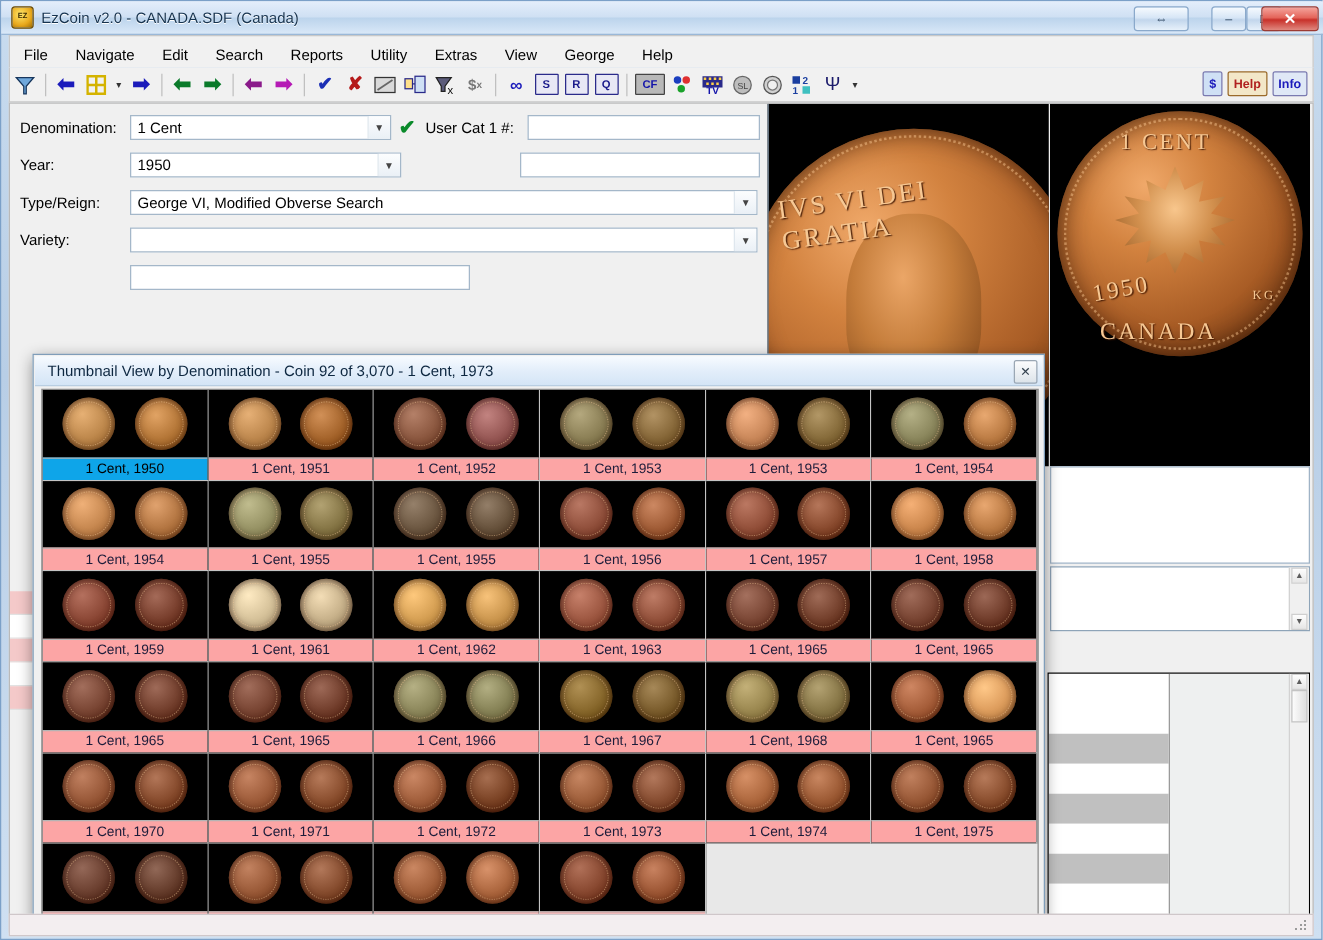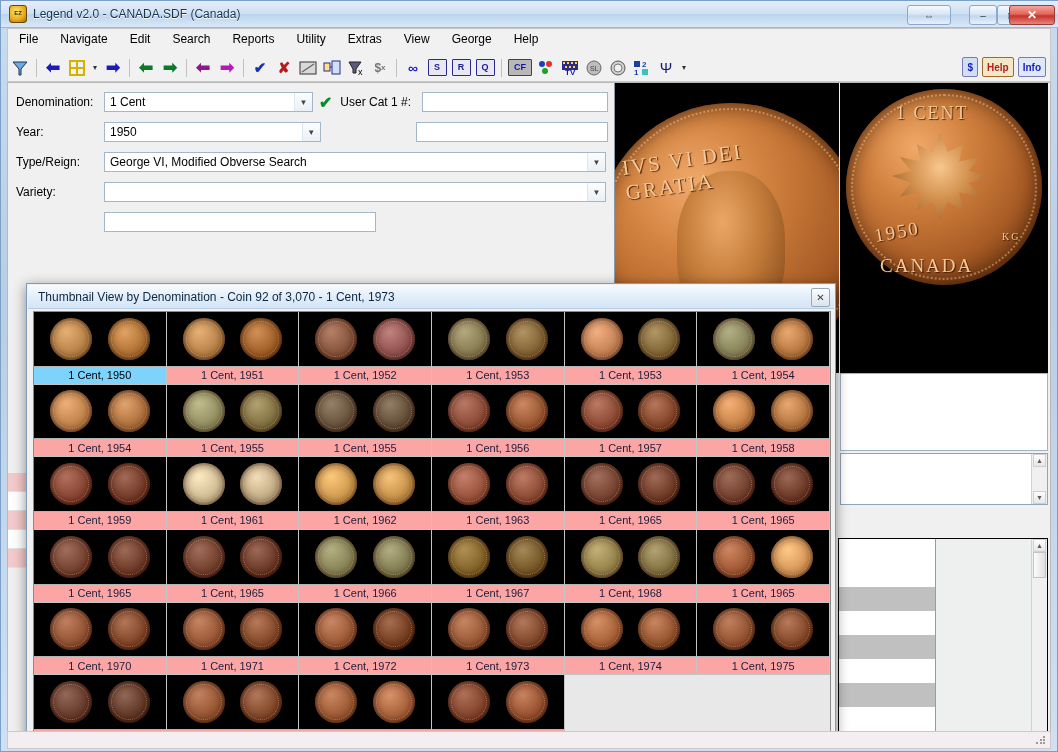--- a/index.html
+++ b/index.html
@@ -49,21 +49,21 @@
     position:absolute;right:4px;top:4px;width:44px;height:18px;
     border:1px solid #9c3b33;border-radius:3px;
     background:linear-gradient(to bottom,#f4a49c,#e4655a 45%,#c8312a 55%,#e0887f);
     display:flex;align-items:center;justify-content:center;
     color:#fff;font-size:12px;font-weight:bold;
   }
   
   #menubar{
     position:absolute;left:6px;top:27px;width:1044px;height:26px;
     background:#f1f1f1;border:1px solid #c8c8c8;border-bottom:none;
-    display:flex;align-items:flex-start;box-sizing:border-box;
+    display:flex;align-items:flex-end;box-sizing:border-box;
   }
   .menu-item{
     padding:3px 11px;font-size:12px;color:#000;white-space:nowrap;cursor:default;
   }
   
   #toolbar{
     position:absolute;left:6px;top:53px;width:1044px;height:28px;
     background:#f1f1f1;border:1px solid #c8c8c8;border-top:none;
     display:flex;align-items:center;box-sizing:border-box;
   }
@@ -228,42 +228,42 @@
   .mini::after{
     content:"";position:absolute;inset:3px;border-radius:50%;
     border:1px dotted rgba(255,210,160,.4);
   }
   .cell-lab{
     position:absolute;left:0;right:0;bottom:0;height:18px;
     background:#fca5a5;color:#1c1c3a;font-size:11px;
     display:flex;align-items:center;justify-content:center;
     border-top:1px solid #b4b4b4;box-sizing:border-box;
   }
-  .cell-lab.sel{background:#7dd3fc;color:#000;}
+  .cell-lab.sel{background:#0ea5e9;color:#000;}
   #statusbar{
     position:absolute;left:6px;bottom:2px;width:1044px;height:18px;
     background:#f3eef0;border:1px solid #cfc7ca;box-sizing:border-box;
   }
   #grip{position:absolute;right:3px;bottom:2px;width:12px;height:12px;
     background:
       radial-gradient(circle 1px at 2px 9px,#9a9a9a 99%,transparent),
       radial-gradient(circle 1px at 6px 9px,#9a9a9a 99%,transparent),
       radial-gradient(circle 1px at 9px 9px,#9a9a9a 99%,transparent),
       radial-gradient(circle 1px at 6px 6px,#9a9a9a 99%,transparent),
       radial-gradient(circle 1px at 9px 6px,#9a9a9a 99%,transparent),
       radial-gradient(circle 1px at 9px 3px,#9a9a9a 99%,transparent);}
 </style>
 </head>
 <body>
 
 <div id="app-window">
 
   <div id="titlebar">
     <div id="app-icon"></div>
-    <div id="title-text">Legend v2.0 - CANADA.SDF (Canada)</div>
+    <div id="title-text">EzCoin v2.0 - CANADA.SDF (Canada)</div>
     <div id="tb-resize" class="tb-btn">⇔</div>
     <div id="tb-min" class="tb-btn">–</div>
     <div id="tb-max" class="tb-btn">□</div>
     <div id="tb-close">✕</div>
   </div>
 
   <div id="menubar">
     <div class="menu-item">File</div>
     <div class="menu-item">Navigate</div>
     <div class="menu-item">Edit</div>

